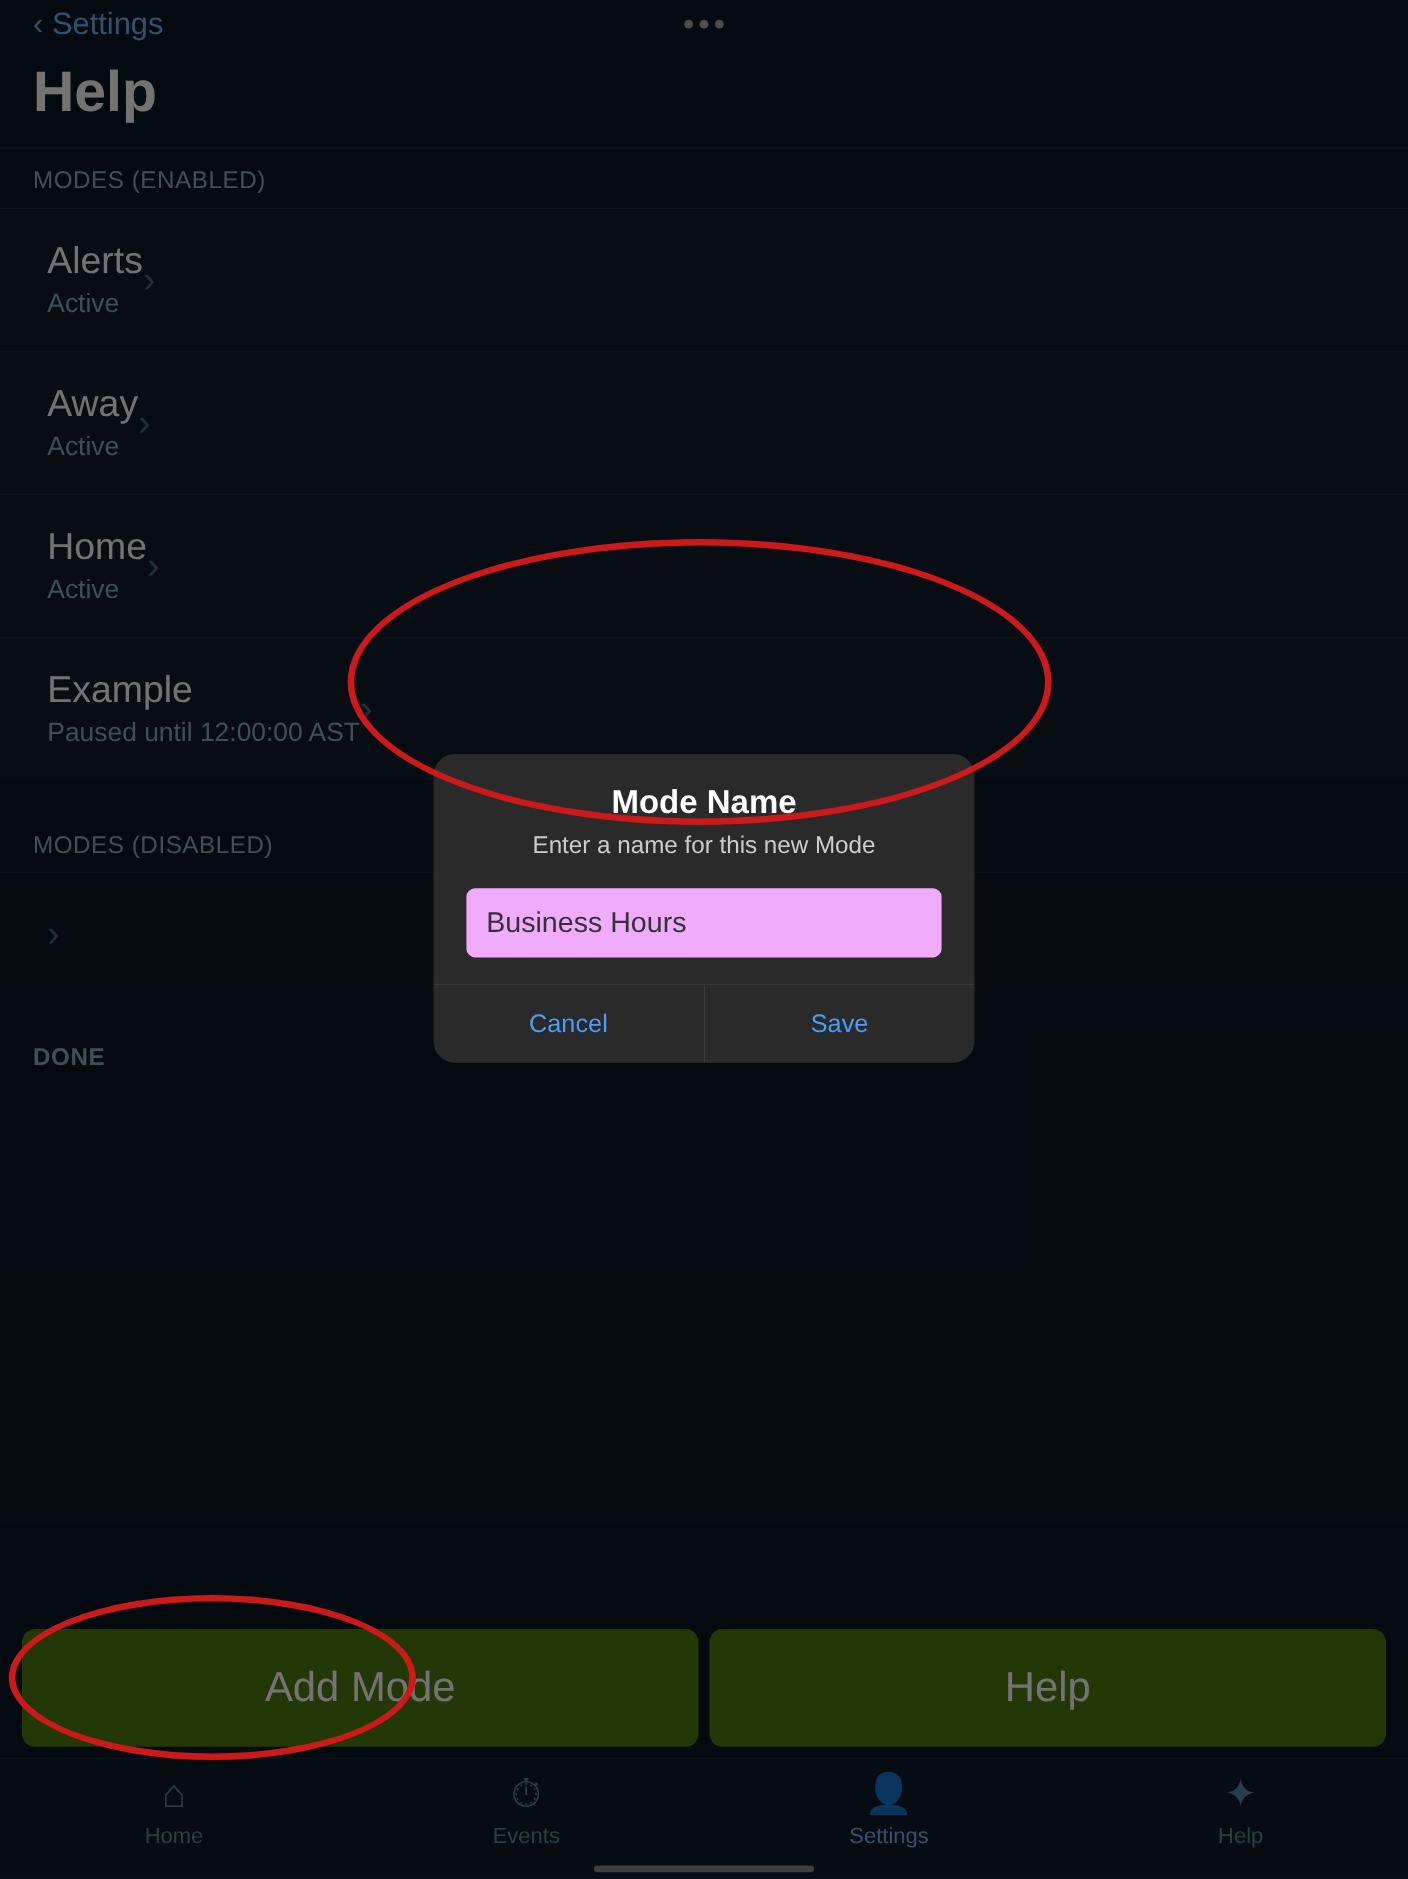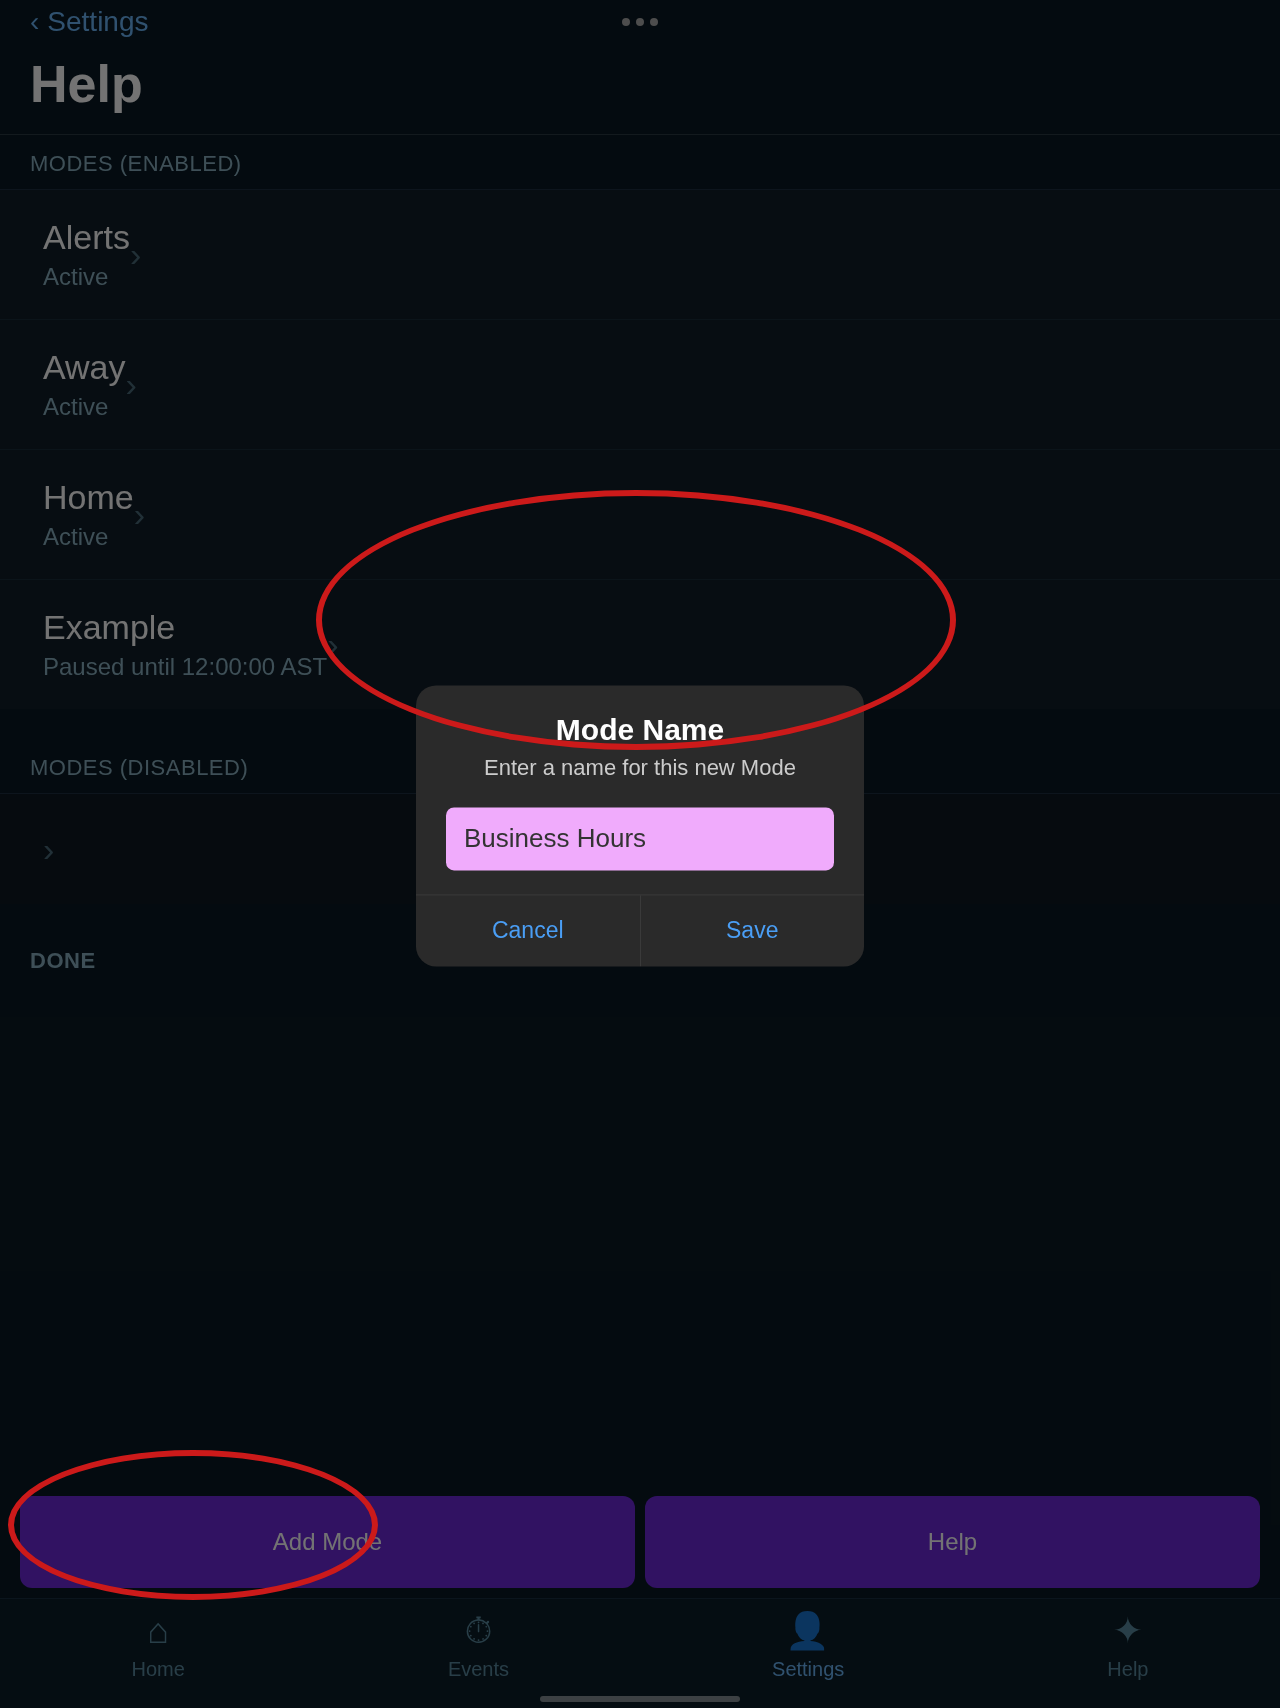--- a/index.html
+++ b/index.html
@@ -106,25 +106,25 @@
       position: absolute;
       bottom: 120px;
       left: 0;
       right: 0;
       display: flex;
       gap: 10px;
       padding: 0 20px;
     }
     .action-btn {
       flex: 1;
-      background: #6d28d9;
+      background: #4d7c0f;
       border: none;
       border-radius: 12px;
       color: #ffffff;
-      font-size: 24px;
+      font-size: 38px;
       padding: 32px 20px;
       cursor: pointer;
       font-family: inherit;
     }
 
     
     .bottom-nav {
       position: absolute;
       bottom: 0;
       left: 0;
@@ -181,21 +181,21 @@
 
     
     .dialog {
       position: absolute;
       top: 50%;
       left: 50%;
       transform: translate(-50%, -60%);
       z-index: 20;
       background: #2a2a2a;
       border-radius: 20px;
-      width: 448px;
+      width: 492px;
       overflow: hidden;
     }
     .dialog-header {
       text-align: center;
       padding: 28px 30px 10px;
     }
     .dialog-title {
       font-size: 30px;
       font-weight: 700;
       color: #ffffff;

